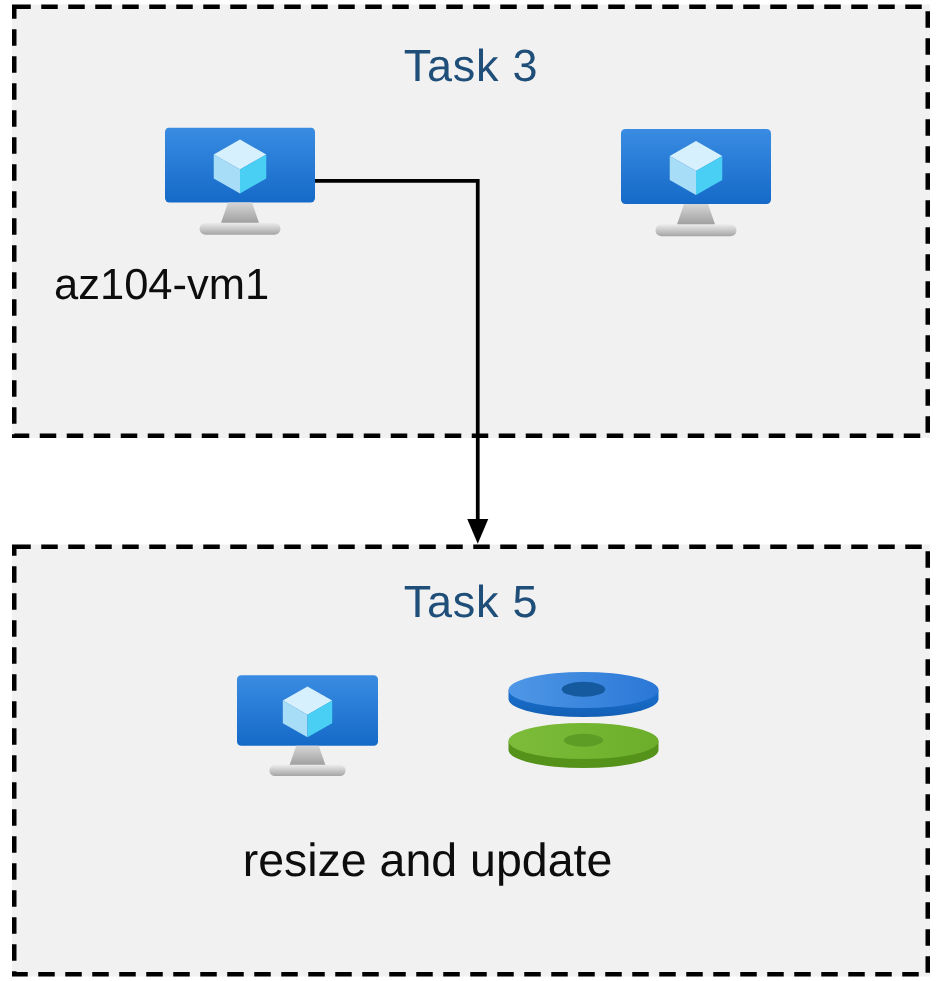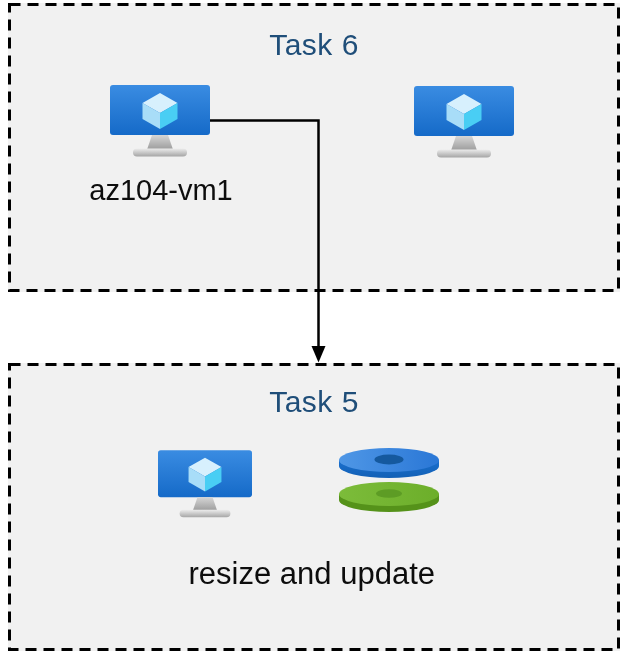--- a/index.html
+++ b/index.html
@@ -27,31 +27,31 @@
     text-align:center;
     font-size:30px;
     color:#1f4e79;
     letter-spacing:0.5px;
   }
   .title-task1{left:8px;top:28px;}
   .title-task2{left:8px;top:385px;}
   .vm-label{
     position:absolute;
     width:250px;
-    text-align:center;
+    text-align:left;
     font-size:29px;
     line-height:37px;
     color:#0d0d0d;
   }
   .label-vm1{left:36px;top:172px;}
   .label-vm2{left:339px;top:174px;}
   .caption{
     position:absolute;
     left:135px;top:556px;width:300px;
-    text-align:right;
+    text-align:center;
     font-size:31px;
     color:#0d0d0d;
   }
   .icon{position:absolute;}
   .icon-vm1{left:110px;top:85px;width:100px;height:72px;}
   .icon-vm2{left:414px;top:86px;width:100px;height:72px;}
   .icon-vm3{left:158px;top:450px;width:94px;height:68px;}
   .icon-disks{left:338px;top:446px;width:102px;height:68px;}
 </style>
 </head>
@@ -109,21 +109,21 @@
   <div class="panel task1"></div>
   <div class="panel task2"></div>
 
   <svg class="overlay">
     <rect x="9.5" y="4.5" width="609" height="286" fill="none" stroke="#000000" stroke-width="3" stroke-dasharray="11 7"></rect>
     <rect x="9.5" y="364.5" width="609" height="285" fill="none" stroke="#000000" stroke-width="3" stroke-dasharray="11 7"></rect>
     <path d="M210 120.5 L318.5 120.5 L318.5 347" fill="none" stroke="#000000" stroke-width="2.5"></path>
     <polygon points="311.5,346 325.5,346 318.5,362.5" fill="#000000"></polygon>
   </svg>
 
-  <div class="panel-title title-task1">Task 6</div>
+  <div class="panel-title title-task1">Task 3</div>
 
   <svg class="icon icon-vm1">
     <use href="#vm"></use>
   </svg>
   <svg class="icon icon-vm2">
     <use href="#vm"></use>
   </svg>
 
   <div class="vm-label label-vm1">
     <div>az104-vm1</div>

